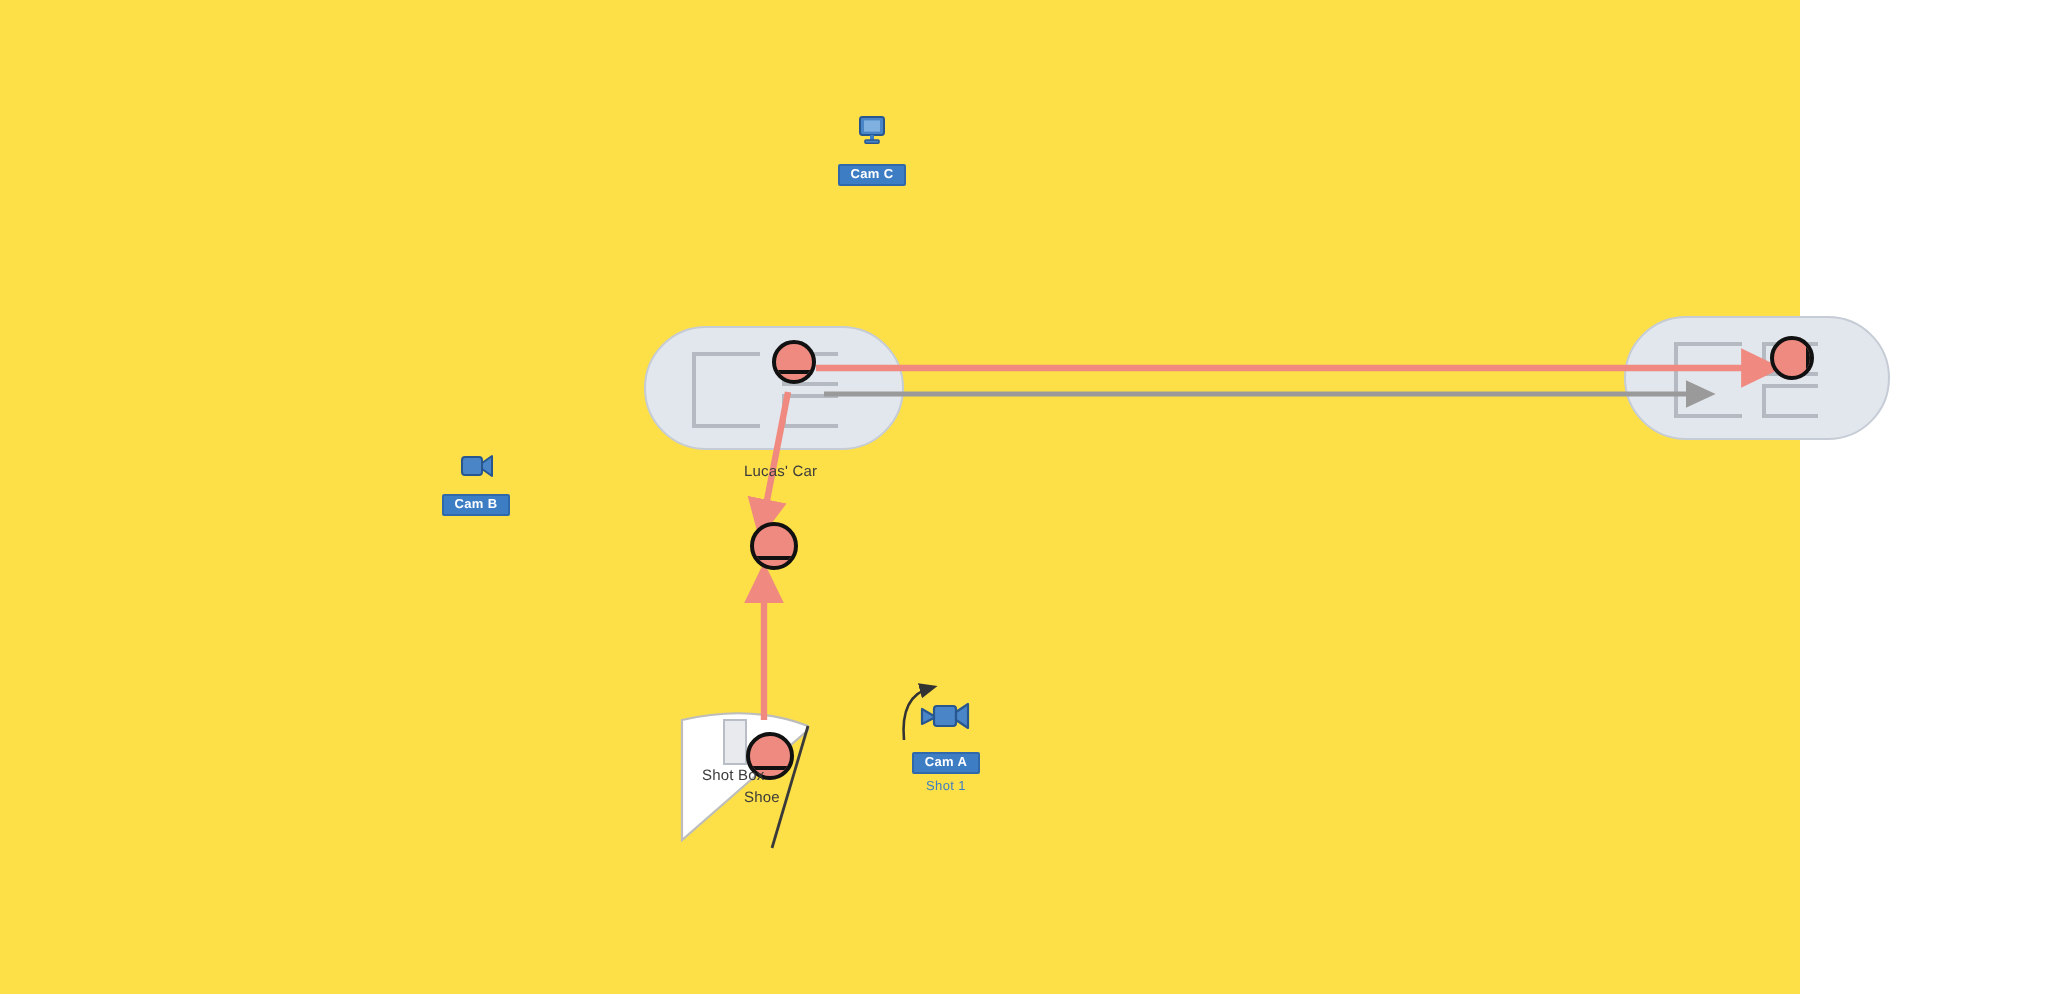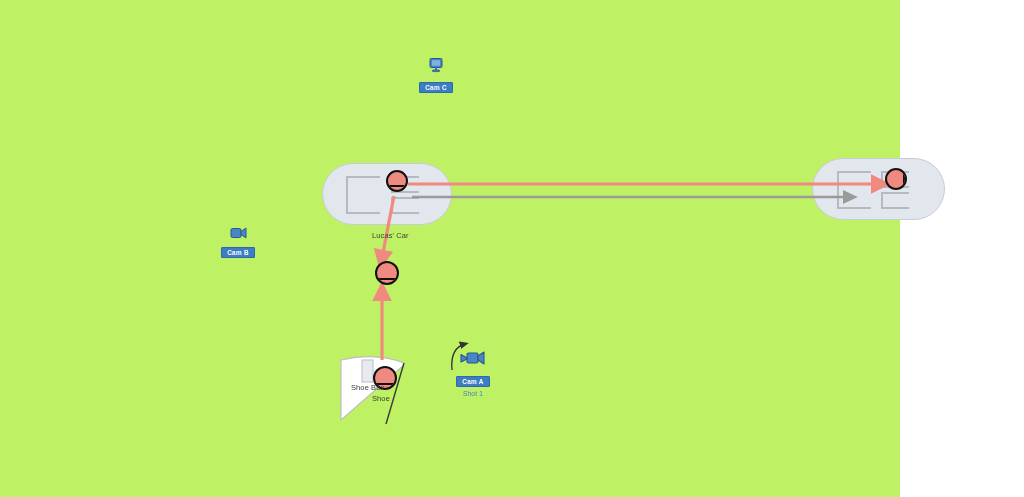--- a/index.html
+++ b/index.html
@@ -10,21 +10,21 @@
   body {
     font-family: "Liberation Sans", sans-serif;
     width: 1024px;
     height: 497px;
     overflow: hidden;
   }
   #stage {
     position: relative;
     width: 900px;
     height: 497px;
-    background: #bef264;
+    background: #fde047;
   }
 
   
   .car-body {
     position: absolute;
     background: #e2e6ed;
     border: 1px solid #c6ccd6;
     border-radius: 44px;
     box-sizing: border-box;
   }
@@ -176,21 +176,21 @@
   <div class="token" style="left:373px; top:366px; width:24px; height:24px;">
     <div class="chord"></div>
   </div>
 
   <div class="token" style="left:885px; top:168px; width:22px; height:22px;">
     <div class="chord" style="left:auto; right:-2px; bottom:-2px; top:-2px; width:4px; height:auto;"></div>
   </div>
 
   <div class="label-plain" style="left:372px; top:231px;">Lucas' Car</div>
 
-  <div class="label-plain" style="left:351px; top:383px;">Shoe Box</div>
+  <div class="label-plain" style="left:351px; top:383px;">Shot Box</div>
 
   <div class="label-plain" style="left:372px; top:394px;">Shoe</div>
 
 
   <div class="cam" style="left:409px; top:58px;">
     <span class="cam-glyph">
       <svg width="22" height="18" viewBox="0 0 22 18" xmlns="http://www.w3.org/2000/svg">
         <rect x="5" y="0.5" width="12" height="9" rx="1.2" fill="#4a85c8" stroke="#28578f" stroke-width="1"></rect>
         <rect x="7" y="2.2" width="8" height="5.6" fill="#7fb0df"></rect>
         <rect x="10" y="9.5" width="2" height="2.6" fill="#3d7dc4"></rect>

